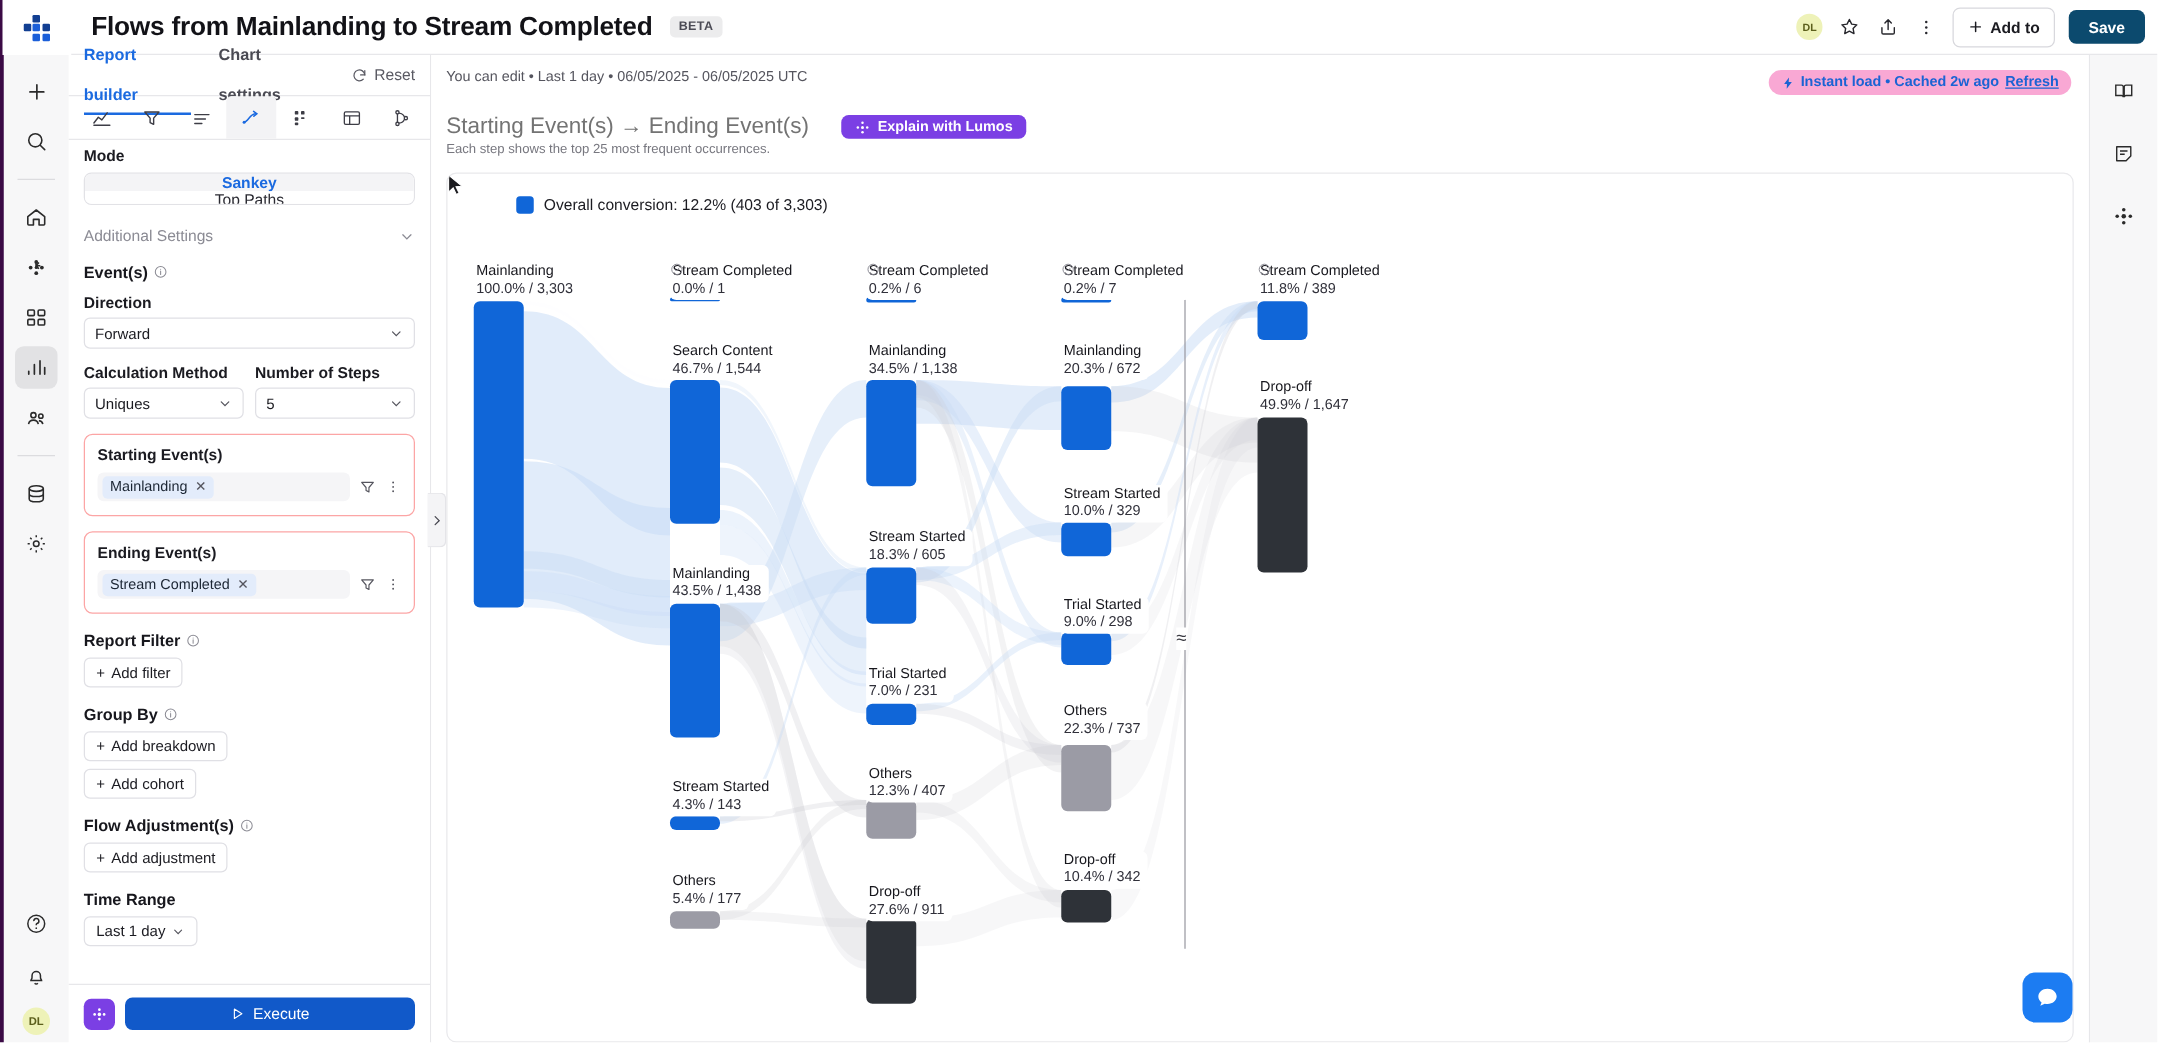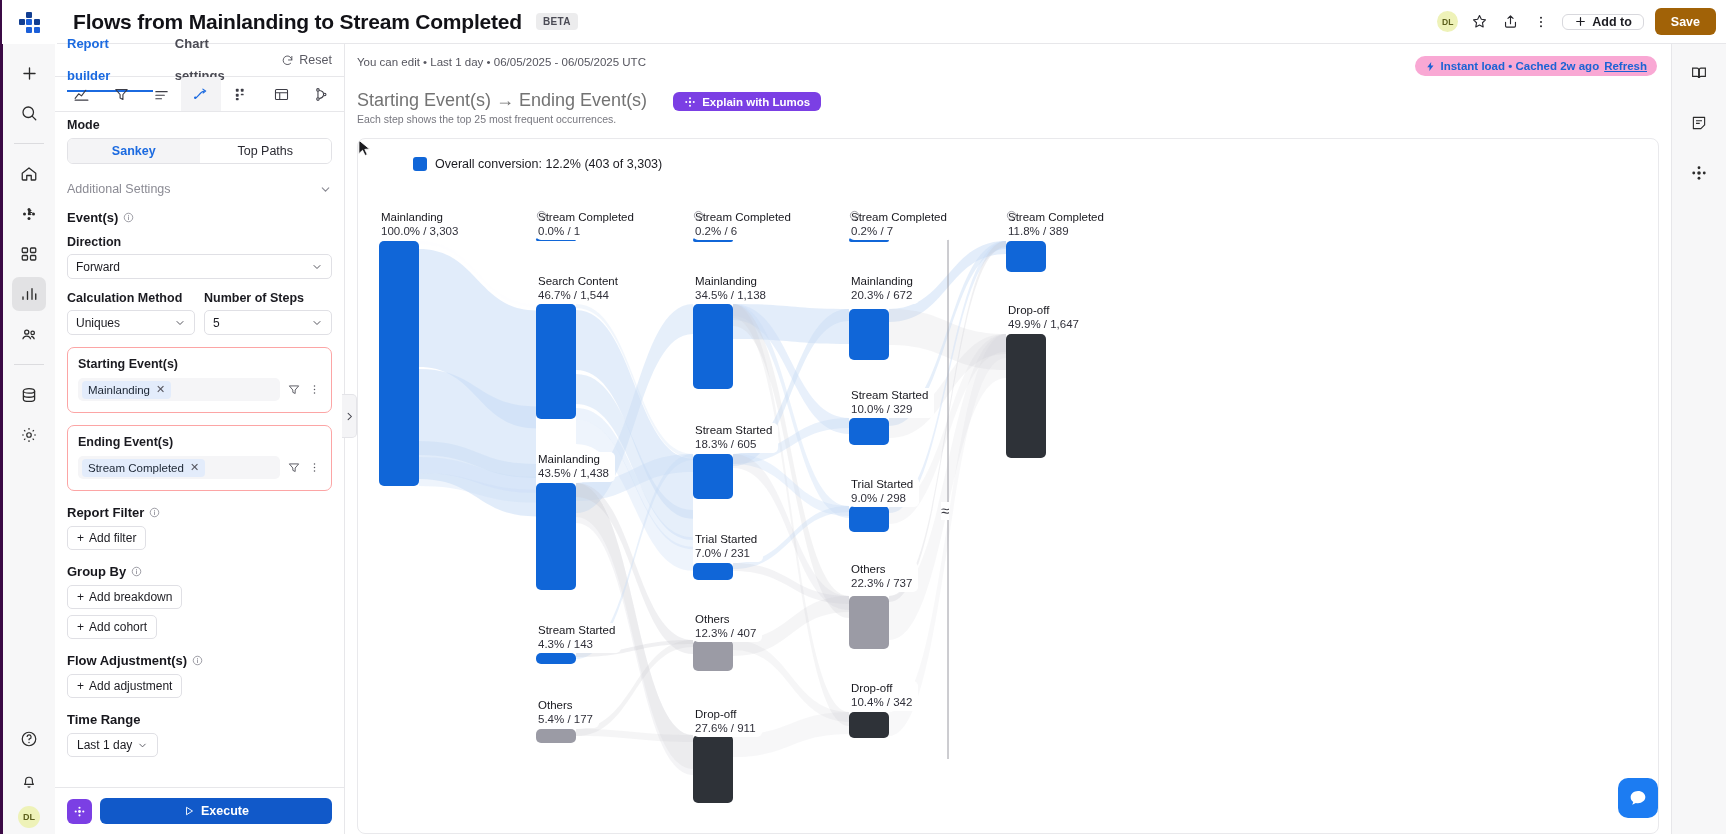--- a/index.html
+++ b/index.html
@@ -53,26 +53,26 @@
     margin-left: 14px; font-size: 10px; font-weight: 700; color: #4b4b55; background: #ececed;
     border-radius: 4px; padding: 3px 7px; letter-spacing: .3px;
   }
   .header-right { margin-left: auto; display: flex; align-items: center; gap: 11px; }
   .avatar-dl {
     width: 21px; height: 21px; border-radius: 50%; background: #eef2b8; color: #5c5f1c;
     font-size: 8.5px; font-weight: 700; display: flex; align-items: center; justify-content: center;
   }
   .hicon { width: 20px; height: 20px; display: flex; align-items: center; justify-content: center; color: #27272d; cursor: pointer; }
   .btn-addto {
-    height: 16px; border: 1px solid #d8d8dd; border-radius: 6px; background: #fff;
+    height: 32px; border: 1px solid #d8d8dd; border-radius: 6px; background: #fff;
     font-size: 12.5px; font-weight: 600; color: #1b1b21; padding: 0 11px;
     display: flex; align-items: center; gap: 5px; cursor: pointer;
   }
   .btn-save {
-    height: 27px; border: none; border-radius: 6px; background: #a16207; color: #fff;
+    height: 27px; border: none; border-radius: 6px; background: #0c4a6e; color: #fff;
     font-size: 12.5px; font-weight: 600; padding: 0 16px; cursor: pointer;
   }
 
   
   .body { flex: 1 1 auto; display: flex; min-height: 0; }
 
   
   .panel {
     width: 290px; flex: 0 0 290px; border-right: 1px solid #e7e7ea;
     display: flex; flex-direction: column; background: #fff; position: relative;
@@ -85,21 +85,21 @@
   .chartbar { height: 35px; display: flex; align-items: stretch; border-bottom: 1px solid #e7e7ea; padding-left: 6px; }
   .cbtn {
     width: 40px; display: flex; align-items: center; justify-content: center; color: #3d3d46; cursor: pointer;
     border-radius: 4px 4px 0 0;
   }
   .cbtn.active { background: #f3f3f5; color: #1b6ae0; }
 
   .panel-scroll { flex: 1 1 auto; overflow: hidden; padding: 0 12px; position: relative; }
   .sec-label { font-size: 12.5px; color: #1b1b21; font-weight: 700; margin-top: 6px; }
   .seg {
-    display: flex; border: 1px solid #e2e2e6; border-radius: 6px; overflow: hidden; height: 26px; margin-top: 6px;
+    display: flex; border: 1px solid #e2e2e6; border-radius: 6px; overflow: hidden; height: 26px; margin-top: 6px; flex-direction: column;
   }
   .seg > div { flex: 1; display: flex; align-items: center; justify-content: center; font-size: 12.5px; cursor: pointer; }
   .seg .on { background: #f4f4f6; color: #1b6ae0; font-weight: 600; }
   .seg .off { background: #fff; color: #2a2a32; }
 
   .collapse-row { display: flex; align-items: center; justify-content: space-between; margin-top: 18px; }
   .collapse-row span { font-size: 12.5px; color: #8b8b94; }
 
   .grp-title { font-size: 13px; font-weight: 700; color: #17171d; display: flex; align-items: center; gap: 5px; }
   .sub-lab { font-size: 12.5px; font-weight: 600; color: #1b1b21; margin-top: 10px; }
@@ -130,21 +130,21 @@
     color: #1b1b21; margin-top: 6px; cursor: pointer; font-weight: 500;
   }
   .blk { margin-top: 14px; }
 
   .panel-footer {
     border-top: 1px solid #e7e7ea; padding: 10px 12px; display: flex; gap: 8px; align-items: center; flex: 0 0 auto;
   }
   .lumos-sq { width: 25px; height: 25px; border-radius: 6px; background: #7b3fe4; display:flex;align-items:center;justify-content:center; cursor:pointer;}
   .exec-btn {
     flex: 1; height: 26px; background: #1159c9; color: #fff; border: none; border-radius: 6px;
-    font-size: 12.5px; font-weight: 700; display: flex; align-items: center; justify-content: center; gap: 6px; cursor: pointer;
+    font-size: 12.5px; font-weight: 400; display: flex; align-items: center; justify-content: center; gap: 6px; cursor: pointer;
   }
 
   
   .handle {
     position: absolute; right: -13px; top: 350px; width: 15px; height: 44px;
     background: #f4f4f6; border: 1px solid #e4e4e8; border-left: none; border-radius: 0 5px 5px 0;
     display: flex; align-items: center; justify-content: center; z-index: 20; cursor: pointer; color: #45454e;
   }
 
   

